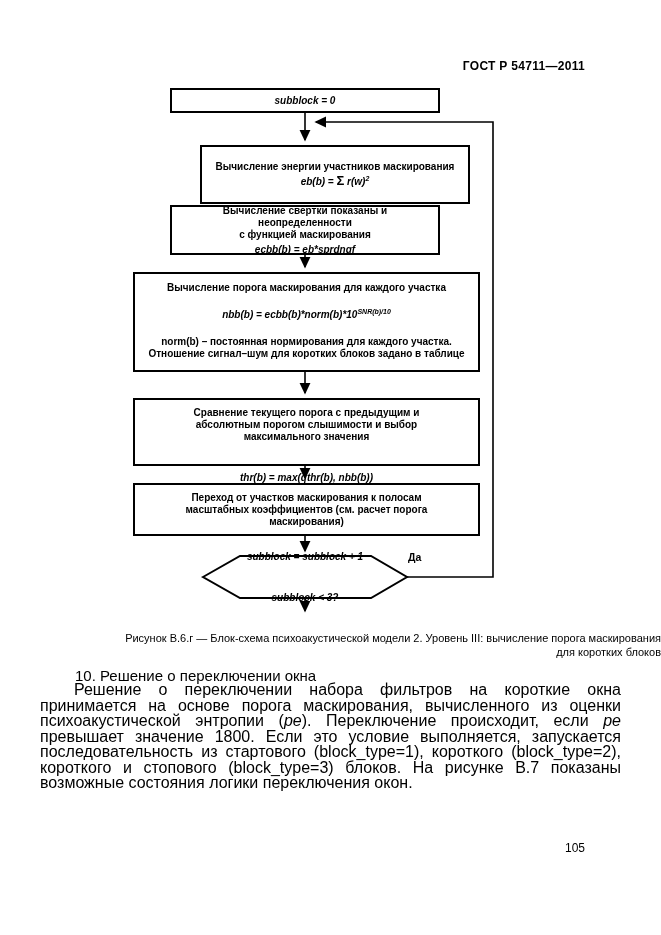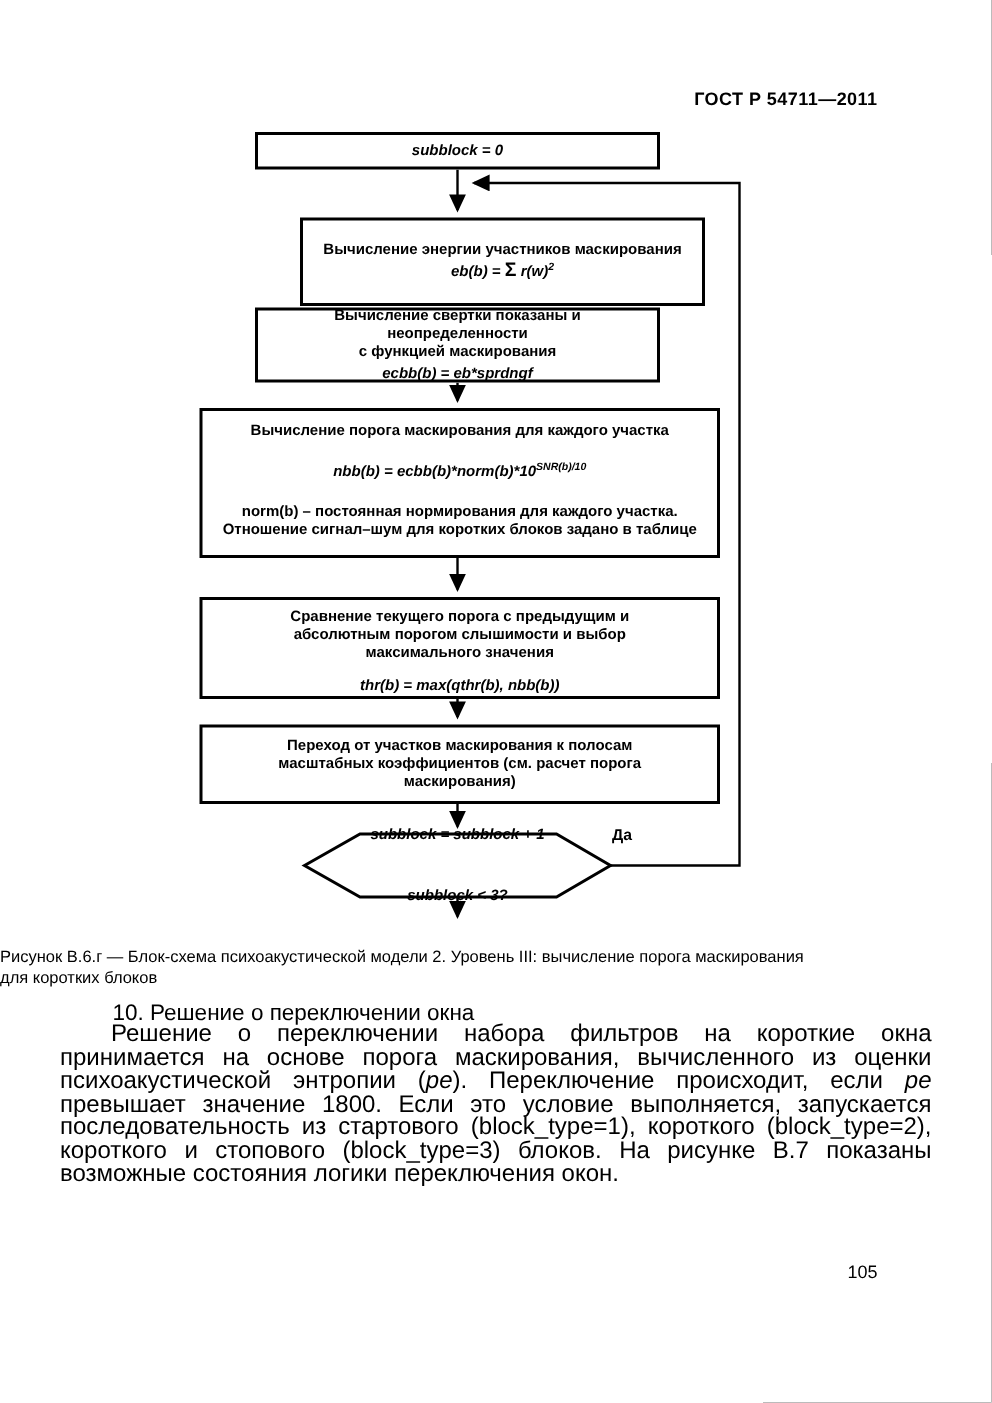--- a/index.html
+++ b/index.html
@@ -21,21 +21,21 @@
   .fc-box .note{font-weight:bold;}
   .fc-box sup{font-size:7px;font-weight:bold;font-style:italic;}
   .sigma{font-style:normal;font-size:13px;font-weight:bold;}
   .svg-layer{position:absolute;top:0;left:0;pointer-events:none;}
   .hex-label{
     position:absolute;left:203px;top:556px;width:204px;height:42px;
     display:flex;flex-direction:column;align-items:center;justify-content:center;
     font-size:10px;font-weight:bold;font-style:italic;line-height:13px;text-align:center;gap:28px;
   }
   .yes-label{position:absolute;left:408px;top:551px;width:34px;font-size:10.5px;font-weight:bold;}
-  .caption{position:absolute;top:631px;left:0;width:661px;text-align:left;font-size:11px;line-height:14px;}
+  .caption{position:absolute;top:631px;left:0;width:661px;text-align:right;font-size:11px;line-height:14px;}
   .section-heading{position:absolute;top:667px;left:75px;font-size:15px;}
   .body-paragraph{
     position:absolute;top:682px;left:40px;width:581px;
     font-size:16px;line-height:15.5px;text-align:justify;text-indent:34px;
   }
   .page-number{position:absolute;top:841px;left:0;right:76px;text-align:right;font-size:12px;}
 </style>
 </head>
 <body>
 
@@ -75,21 +75,21 @@
     <div class="formula" style="margin-top:3px;">ecbb(b) = eb*sprdngf</div>
   </div>
 
   <div class="fc-box" style="left:133px;top:272px;width:347px;height:100px;justify-content:flex-start;padding-top:8px;">
     <div>Вычисление порога маскирования для каждого участка</div>
     <div class="formula" style="margin-top:12px;"><span>nbb(b) = ecbb(b)*norm(b)*10</span><sup>SNR(b)/10</sup></div>
     <div class="note" style="margin-top:15px;">norm(b) – постоянная нормирования для каждого участка.</div>
     <div class="note">Отношение сигнал–шум для коротких блоков задано в таблице</div>
   </div>
 
-  <div class="fc-box" style="left:133px;top:398px;width:347px;height:68px;justify-content:flex-end;padding:7px 30px 0 30px;">
+  <div class="fc-box" style="left:133px;top:398px;width:347px;height:68px;justify-content:flex-start;padding:7px 30px 0 30px;gap:19px;">
     <div>Сравнение текущего порога с предыдущим и абсолютным порогом слышимости и выбор максимального значения</div>
     <div class="formula" style="margin-top:10px;">thr(b) = max(qthr(b), nbb(b))</div>
   </div>
 
   <div class="fc-box" style="left:133px;top:483px;width:347px;height:53px;padding:2px 45px;">
     <div>Переход от участков маскирования к полосам масштабных коэффициентов (см. расчет порога маскирования)</div>
   </div>
 
   <div class="hex-label">
     <div>subblock = subblock + 1</div>

